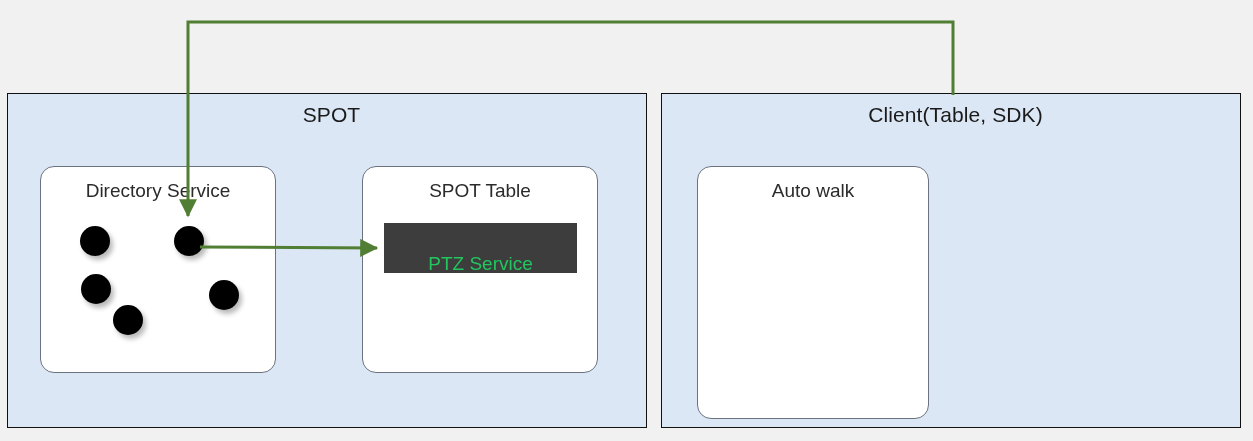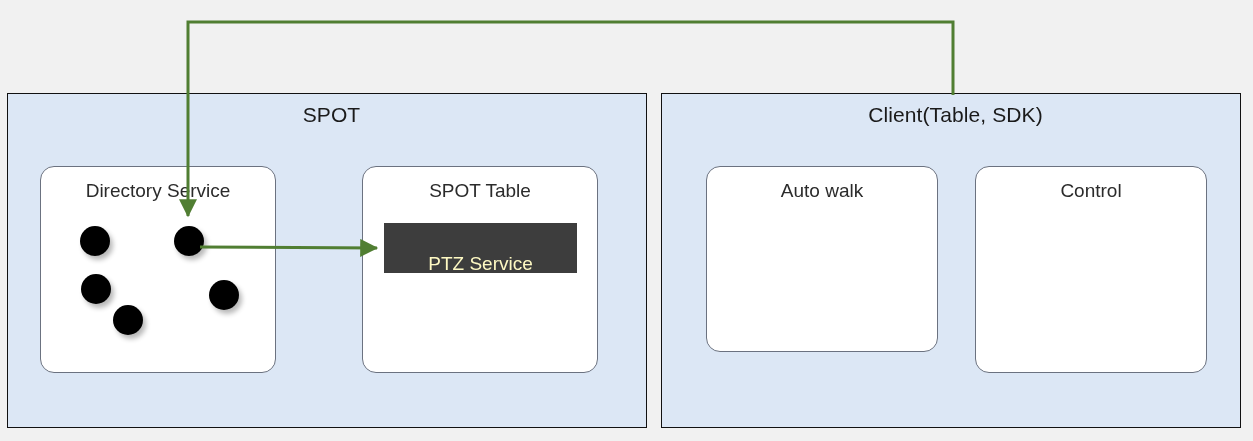--- a/index.html
+++ b/index.html
@@ -57,39 +57,39 @@
     right: 0;
     top: 13px;
     text-align: center;
     font-size: 19px;
     color: #2b2b2b;
     white-space: nowrap;
   }
 
   #node-directory { left: 40px;  top: 166px; width: 236px; height: 207px; }
   #node-spotcore  { left: 362px; top: 166px; width: 236px; height: 207px; }
-  #node-autowalk  { left: 697px; top: 166px; width: 232px; height: 186px; margin-left: 9px; }
+  #node-autowalk  { left: 697px; top: 166px; width: 232px; height: 253px; }
   #node-control   { left: 975px; top: 166px; width: 232px; height: 207px; }
 
   
   #chip-ptz {
     position: absolute;
     left: 384px;
     top: 223px;
     width: 193px;
     height: 50px;
     background: #3d3d3d;
     box-sizing: border-box;
     display: flex;
     align-items: center;
     justify-content: center;
   }
   #chip-ptz .chip-label {
     font-size: 19px;
-    color: #fef9c3;
+    color: #22c55e;
     white-space: nowrap;
     margin-top: 32px;
   }
 
   
   .dot {
     position: absolute;
     width: 30px;
     height: 30px;
     border-radius: 50%;
@@ -125,23 +125,20 @@
   </div>
 
   <div class="node" id="node-spotcore">
     <div class="node-title">SPOT Table</div>
   </div>
 
   <div class="node" id="node-autowalk">
     <div class="node-title">Auto walk</div>
   </div>
 
-  <div class="node" id="node-control">
-    <div class="node-title">Control</div>
-  </div>
 
   <div id="chip-ptz">
     <span class="chip-label">PTZ Service</span>
   </div>
 
   <div class="dot" style="left:80px;  top:226px;"></div>
   <div class="dot" style="left:174px; top:226px;"></div>
   <div class="dot" style="left:81px;  top:274px;"></div>
   <div class="dot" style="left:113px; top:305px;"></div>
   <div class="dot" style="left:209px; top:280px;"></div>

